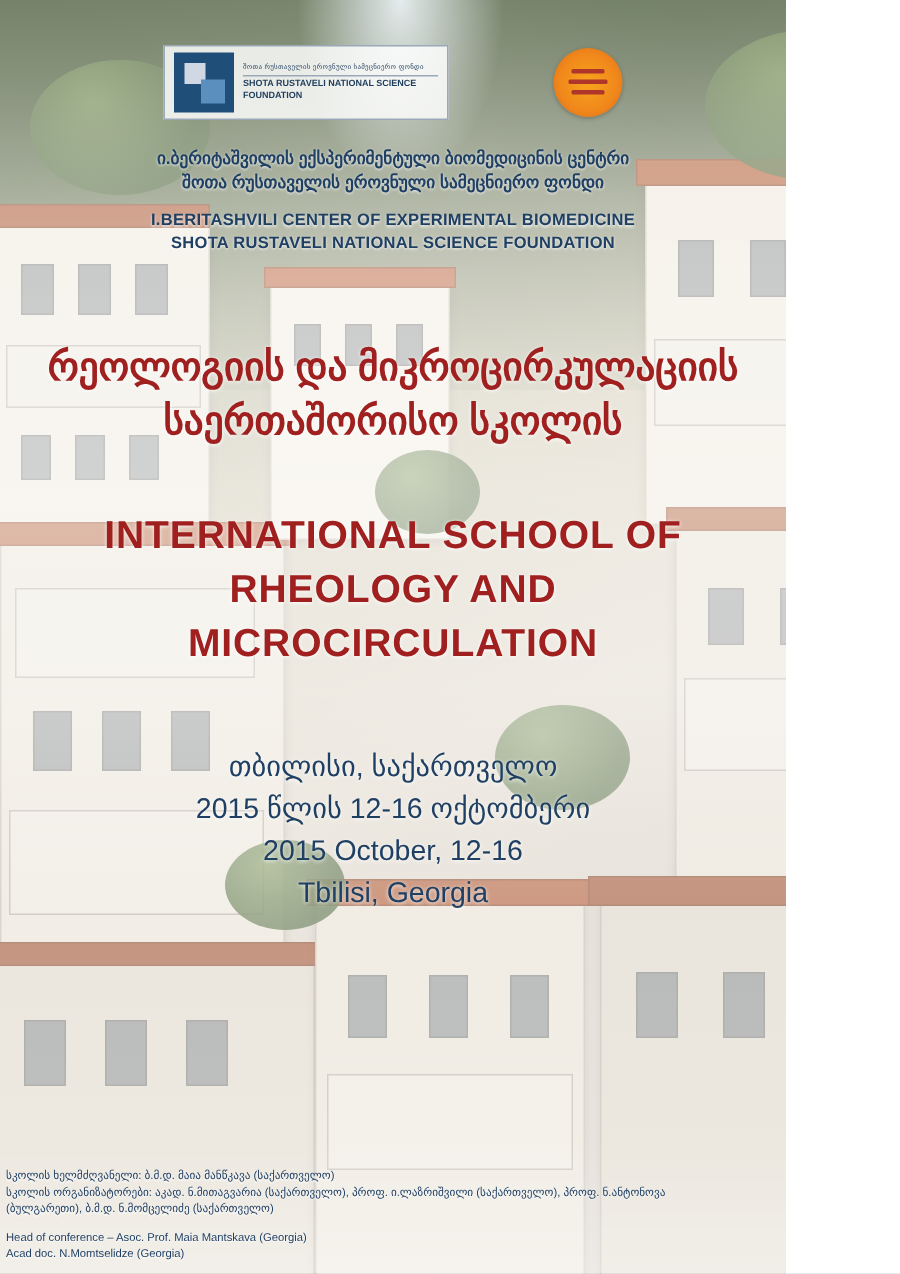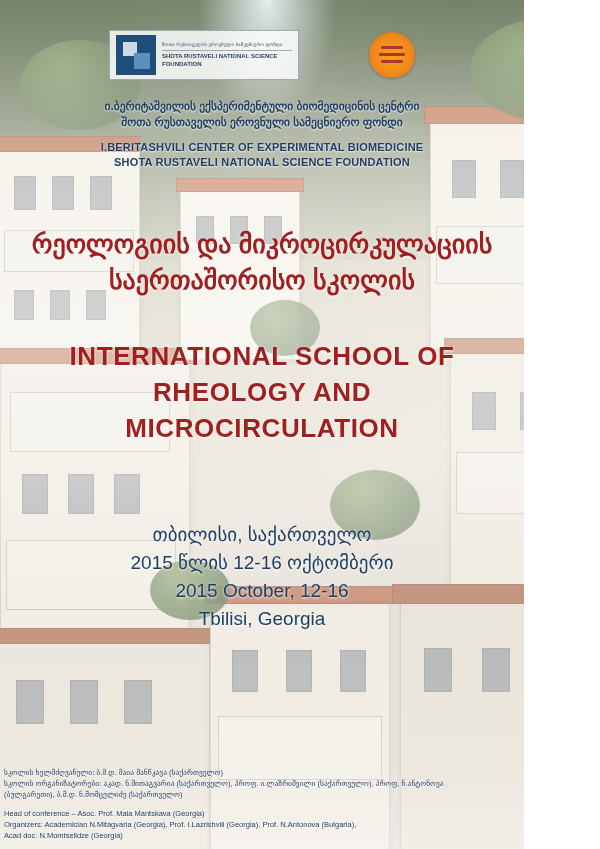--- a/index.html
+++ b/index.html
@@ -211,21 +211,21 @@
     color: #a02020;
     font-size: 26px;
     line-height: 36px;
     font-weight: bold;
     letter-spacing: 0.6px;
     text-shadow: 0 1px 3px rgba(255,255,255,0.9);
     padding: 0 14px;
   }
 
   .place {
-    margin-top: 75px;
+    margin-top: 52px;
     text-align: center;
     color: #1f3f63;
     font-size: 19px;
     line-height: 28px;
     text-shadow: 0 1px 3px rgba(255,255,255,0.9);
   }
 
   .footer {
     position: absolute;
     left: 0; right: 0; bottom: 8px;
@@ -364,17 +364,16 @@
       <div>Tbilisi, Georgia</div>
     </div>
   </div>
 
   <div class="footer">
     <div class="line-ka">სკოლის ხელმძღვანელი: ბ.მ.დ. მაია მანწკავა (საქართველო)</div>
     <div class="line-ka">სკოლის ორგანიზატორები: აკად. ნ.მითაგვარია (საქართველო), პროფ. ი.ლაზრიშვილი (საქართველო), პროფ. ნ.ანტონოვა</div>
     <div class="line-ka">(ბულგარეთი), ბ.მ.დ. ნ.მომცელიძე (საქართველო)</div>
     <div class="gap"></div>
     <div class="line-en">Head of conference – Asoc. Prof. Maia Mantskava (Georgia)</div>
-    <div class="line-en">Organizers: Academician N.Mitagvaria (Georgia), Prof. I.Lazrishvili (Georgia), Prof. N.Antonova (Bulgaria),</div>
     <div class="line-en">Acad doc.  N.Momtselidze (Georgia)</div>
   </div>
 
 </div>
 
 </body></html>

